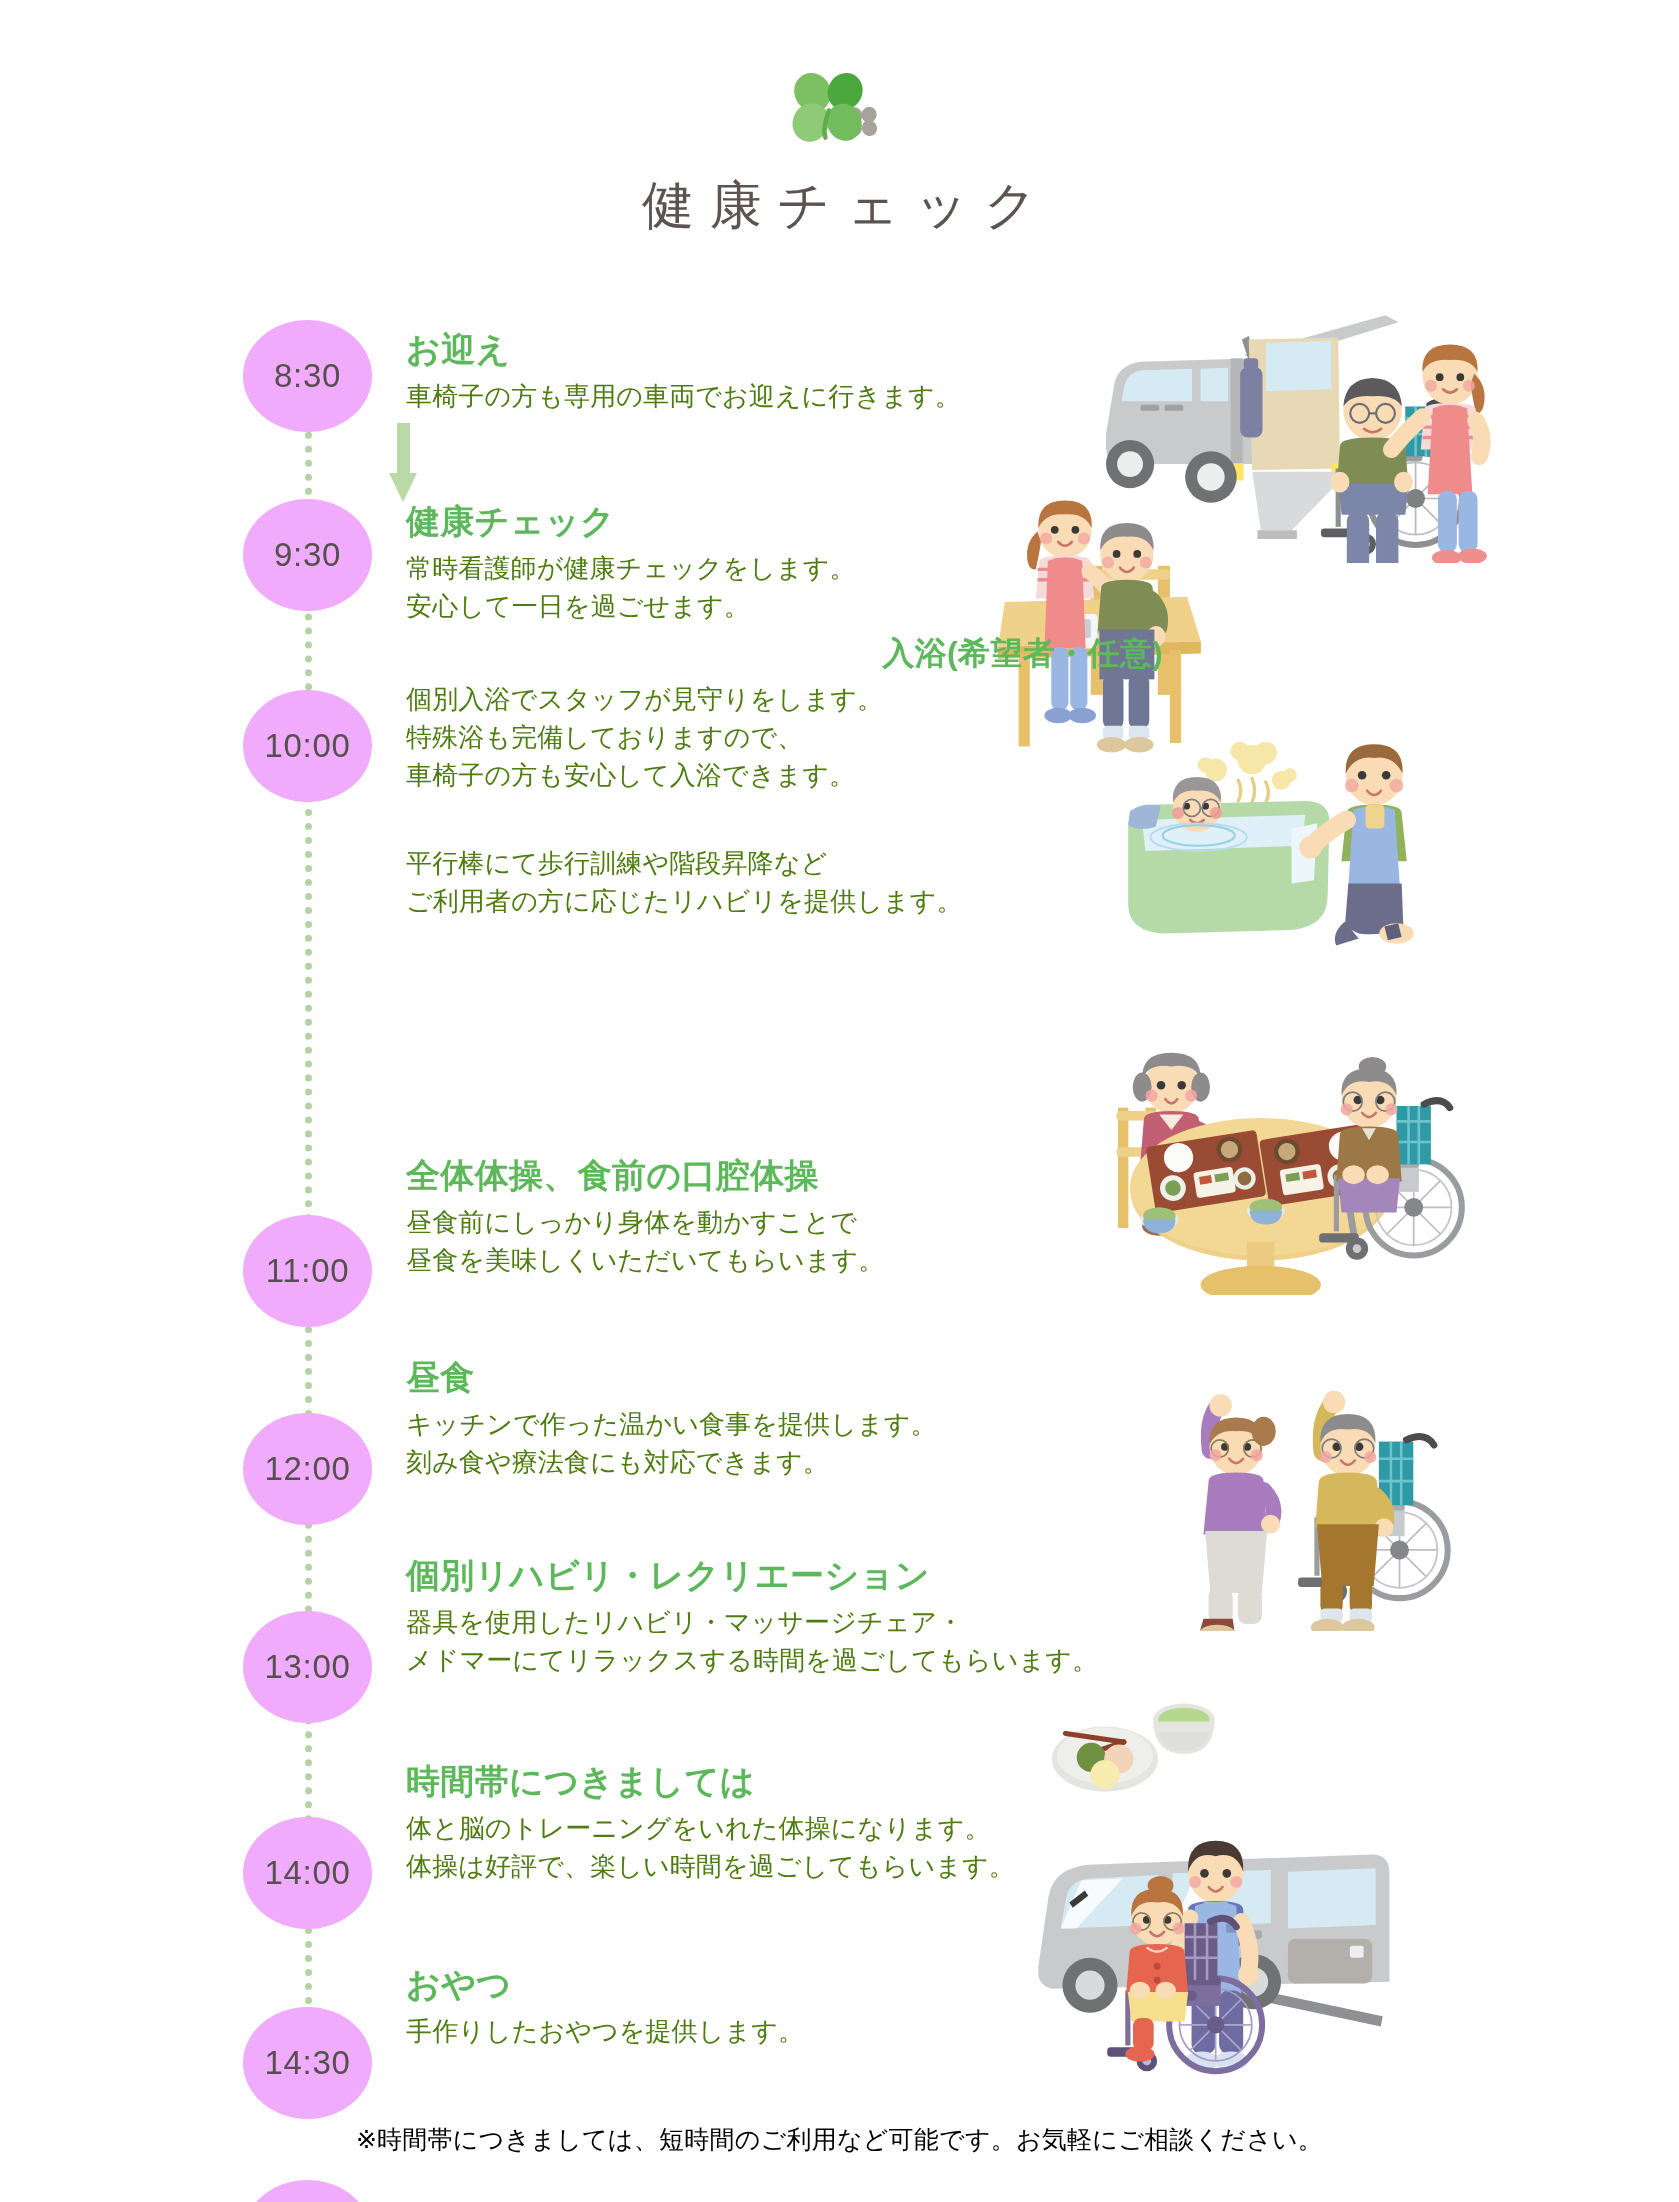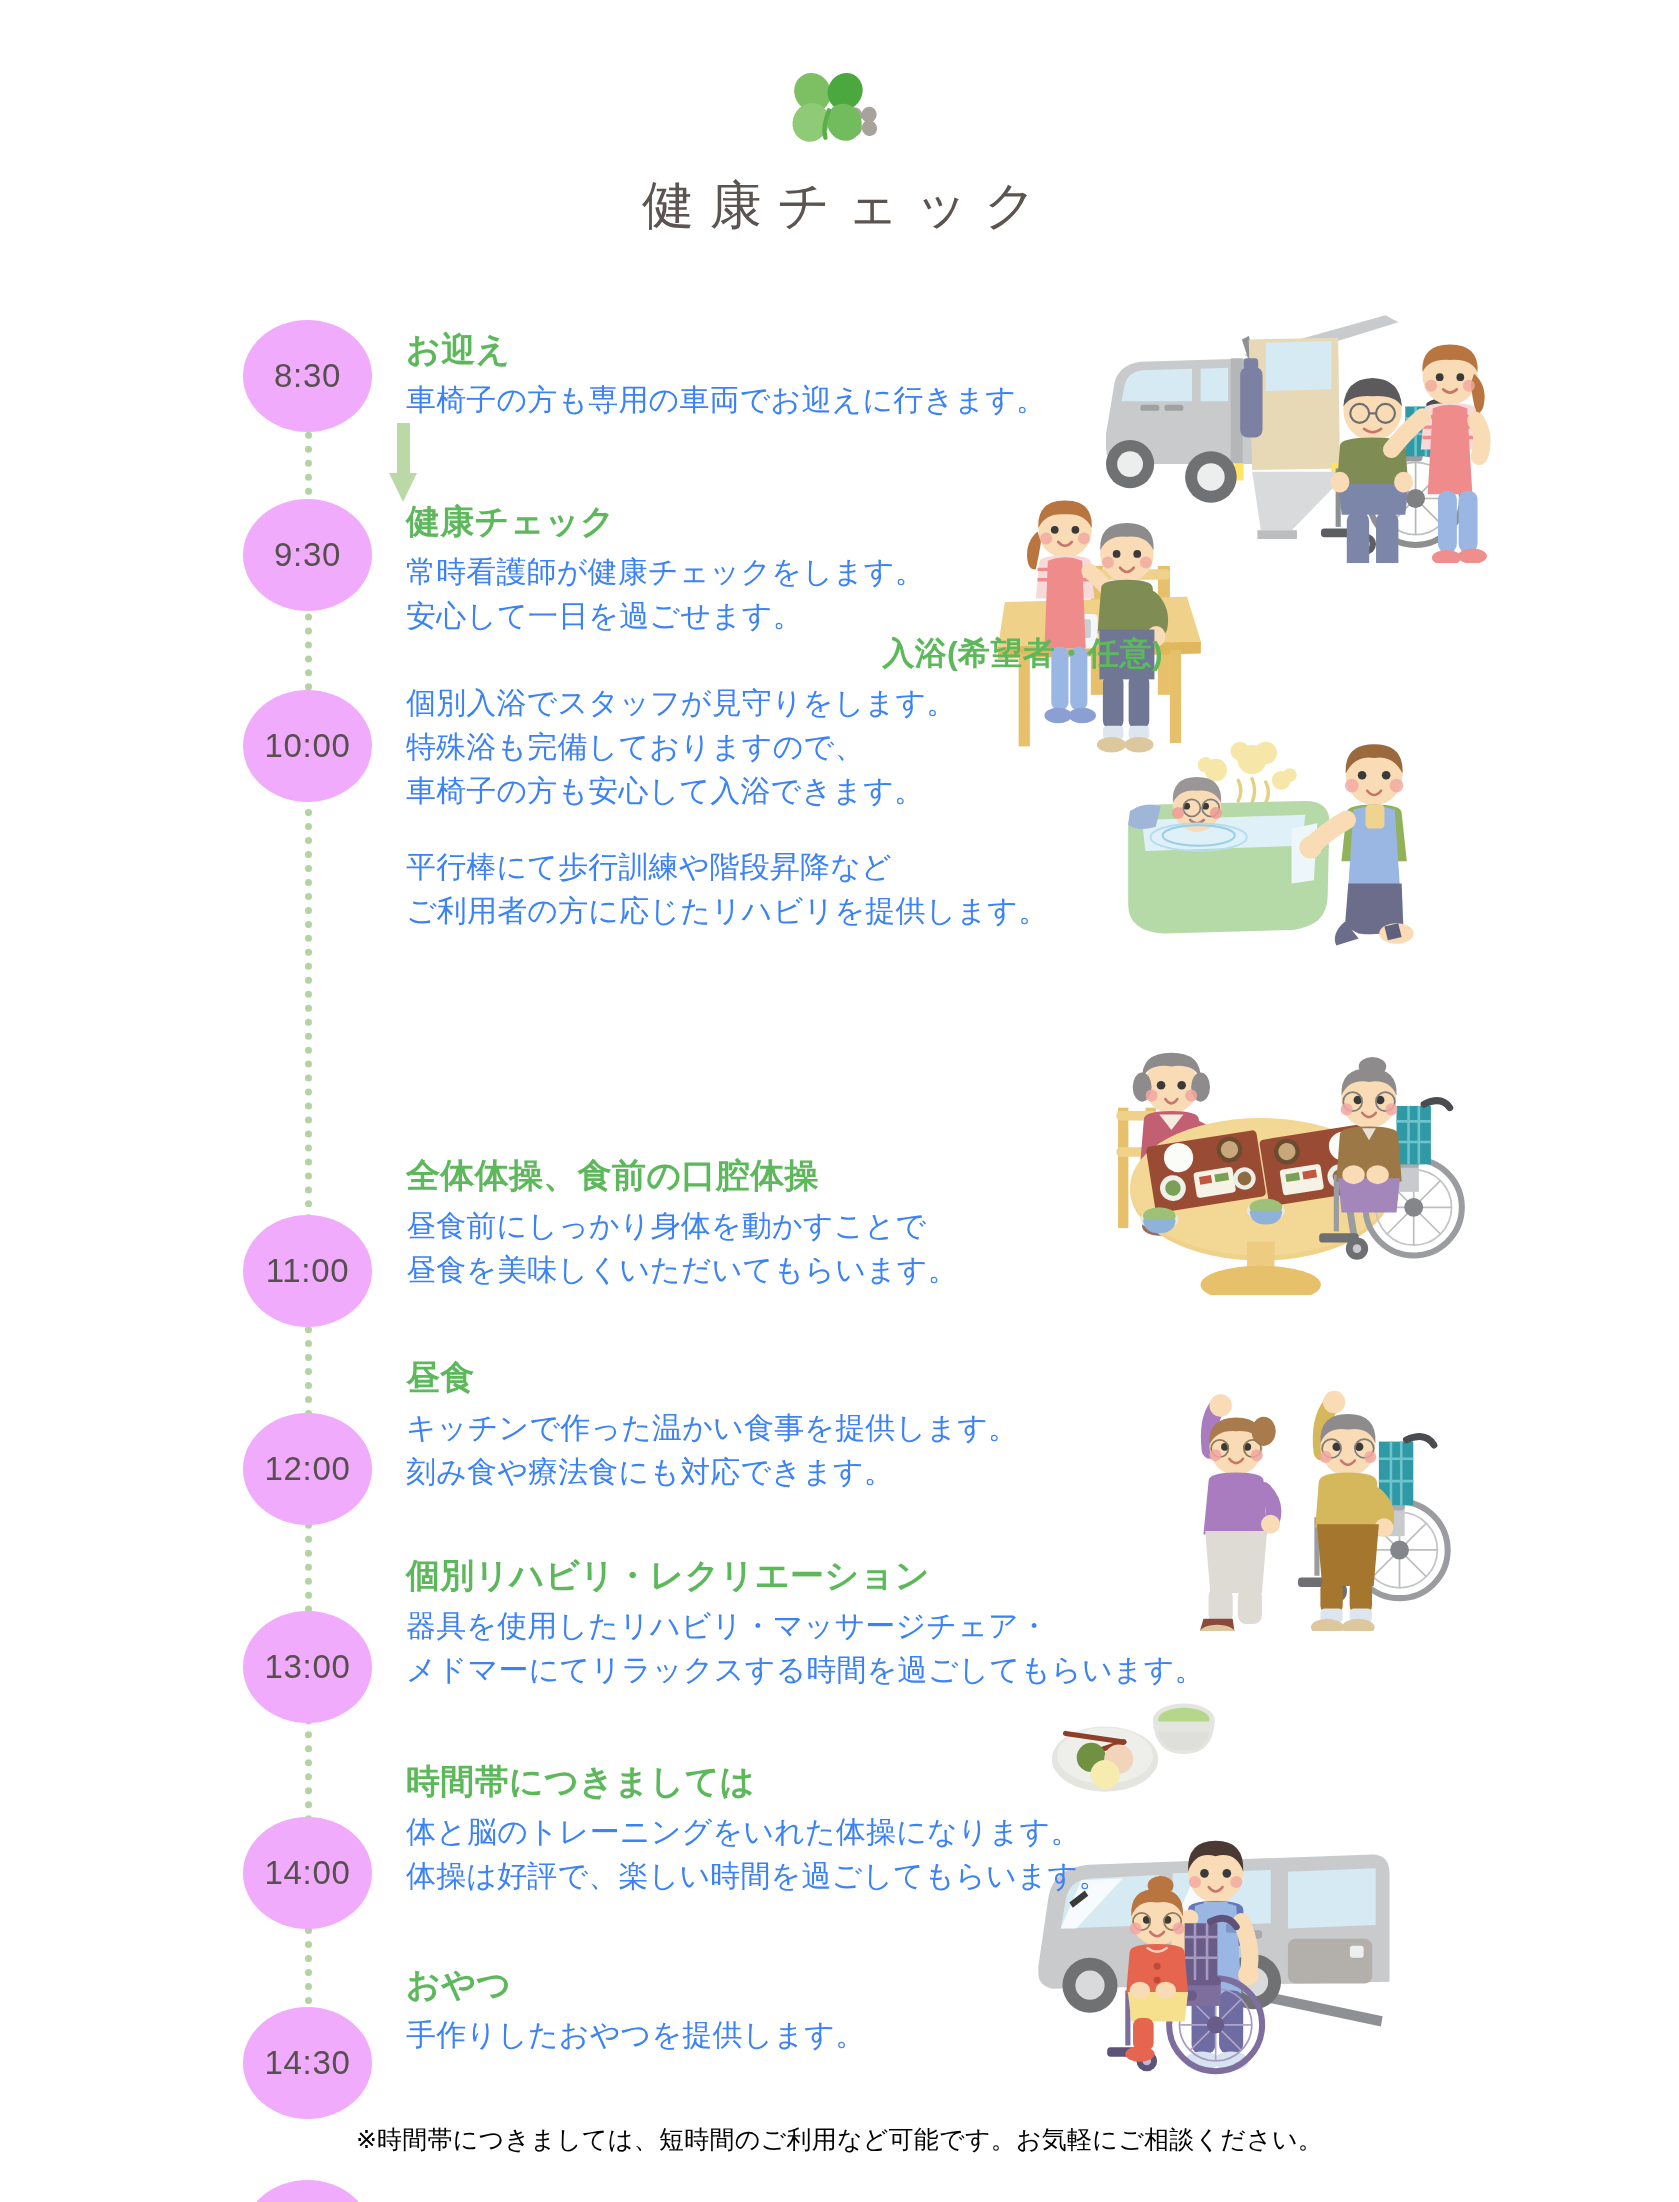--- a/index.html
+++ b/index.html
@@ -79,22 +79,22 @@
     font-size: 34px;
     color: #5cb85a;
     font-weight: bold;
     letter-spacing: 0.01em;
     margin-bottom: 8.6px;
     line-height: 1.2;
     white-space: nowrap;
   }
   .entry h3.sm { font-size: 32px; text-align: right; }
   .entry p {
-    font-size: 30px;
-    color: #3b82f6;
+    font-size: 26px;
+    color: #4d7c0f;
     line-height: 1.46;
     letter-spacing: 0.005em;
     white-space: nowrap;
   }
 
   
   .down-arrow {
     position: absolute;
     left: 389px;
     top: 120px;

